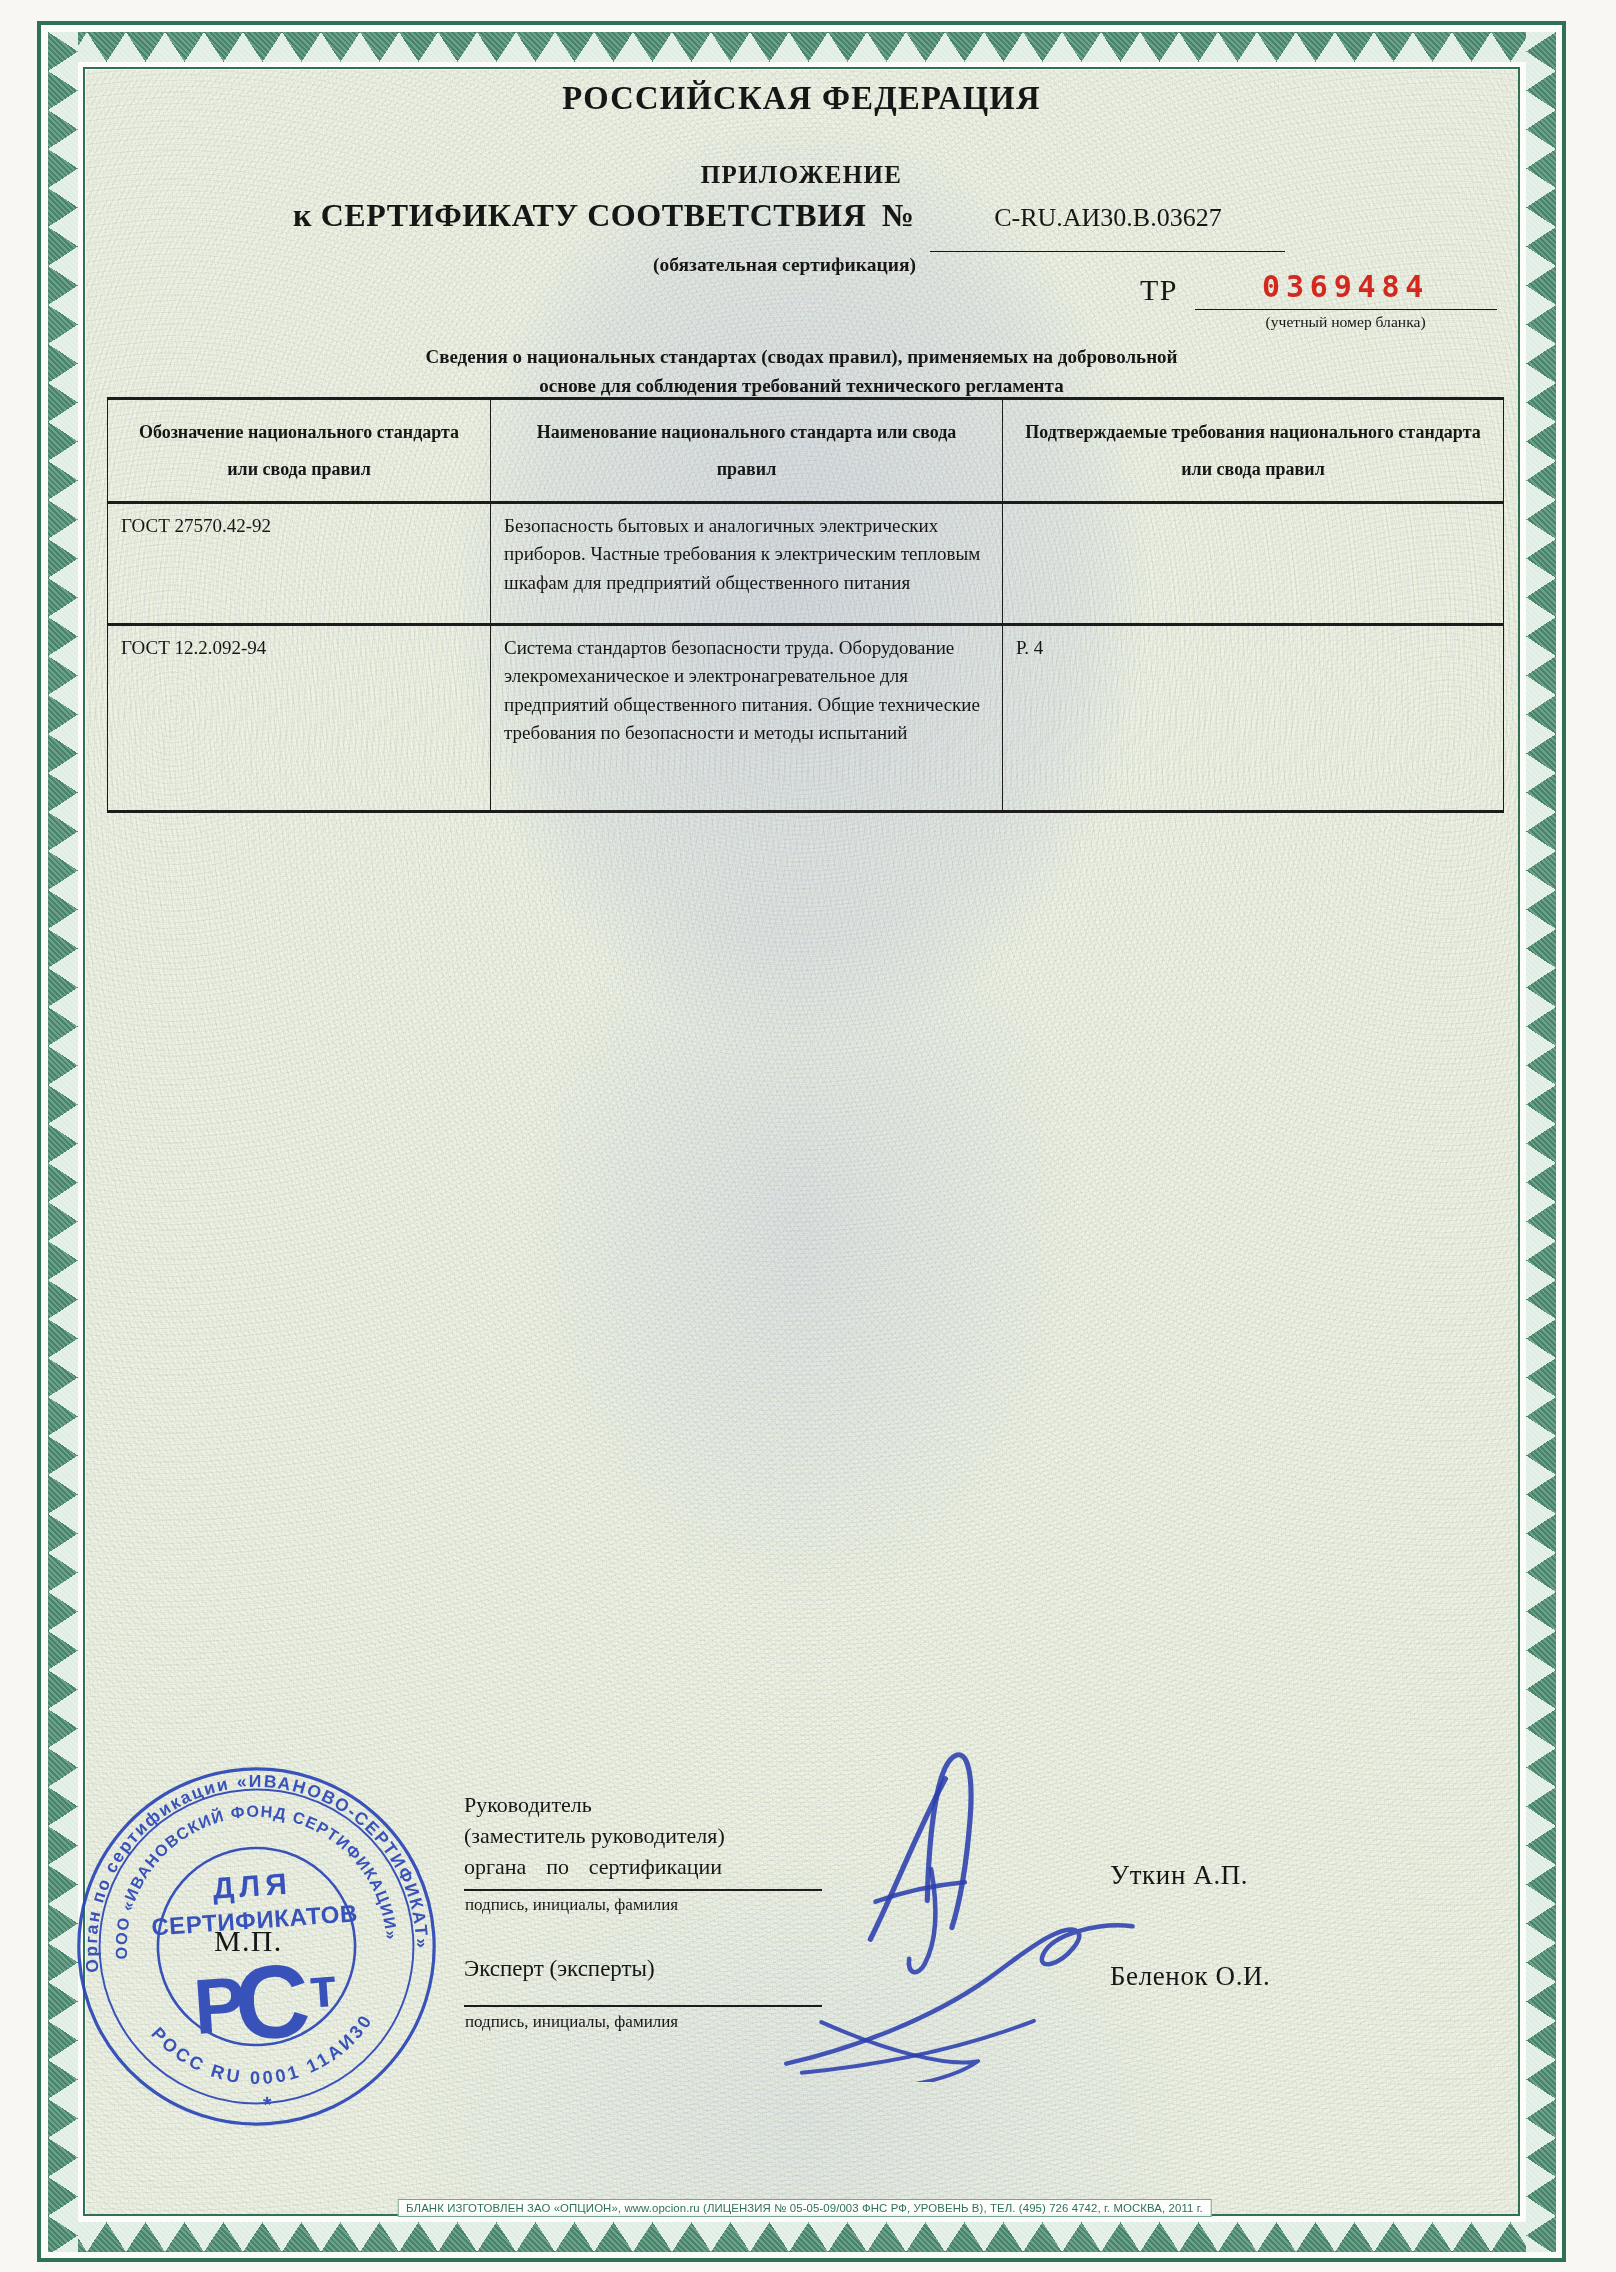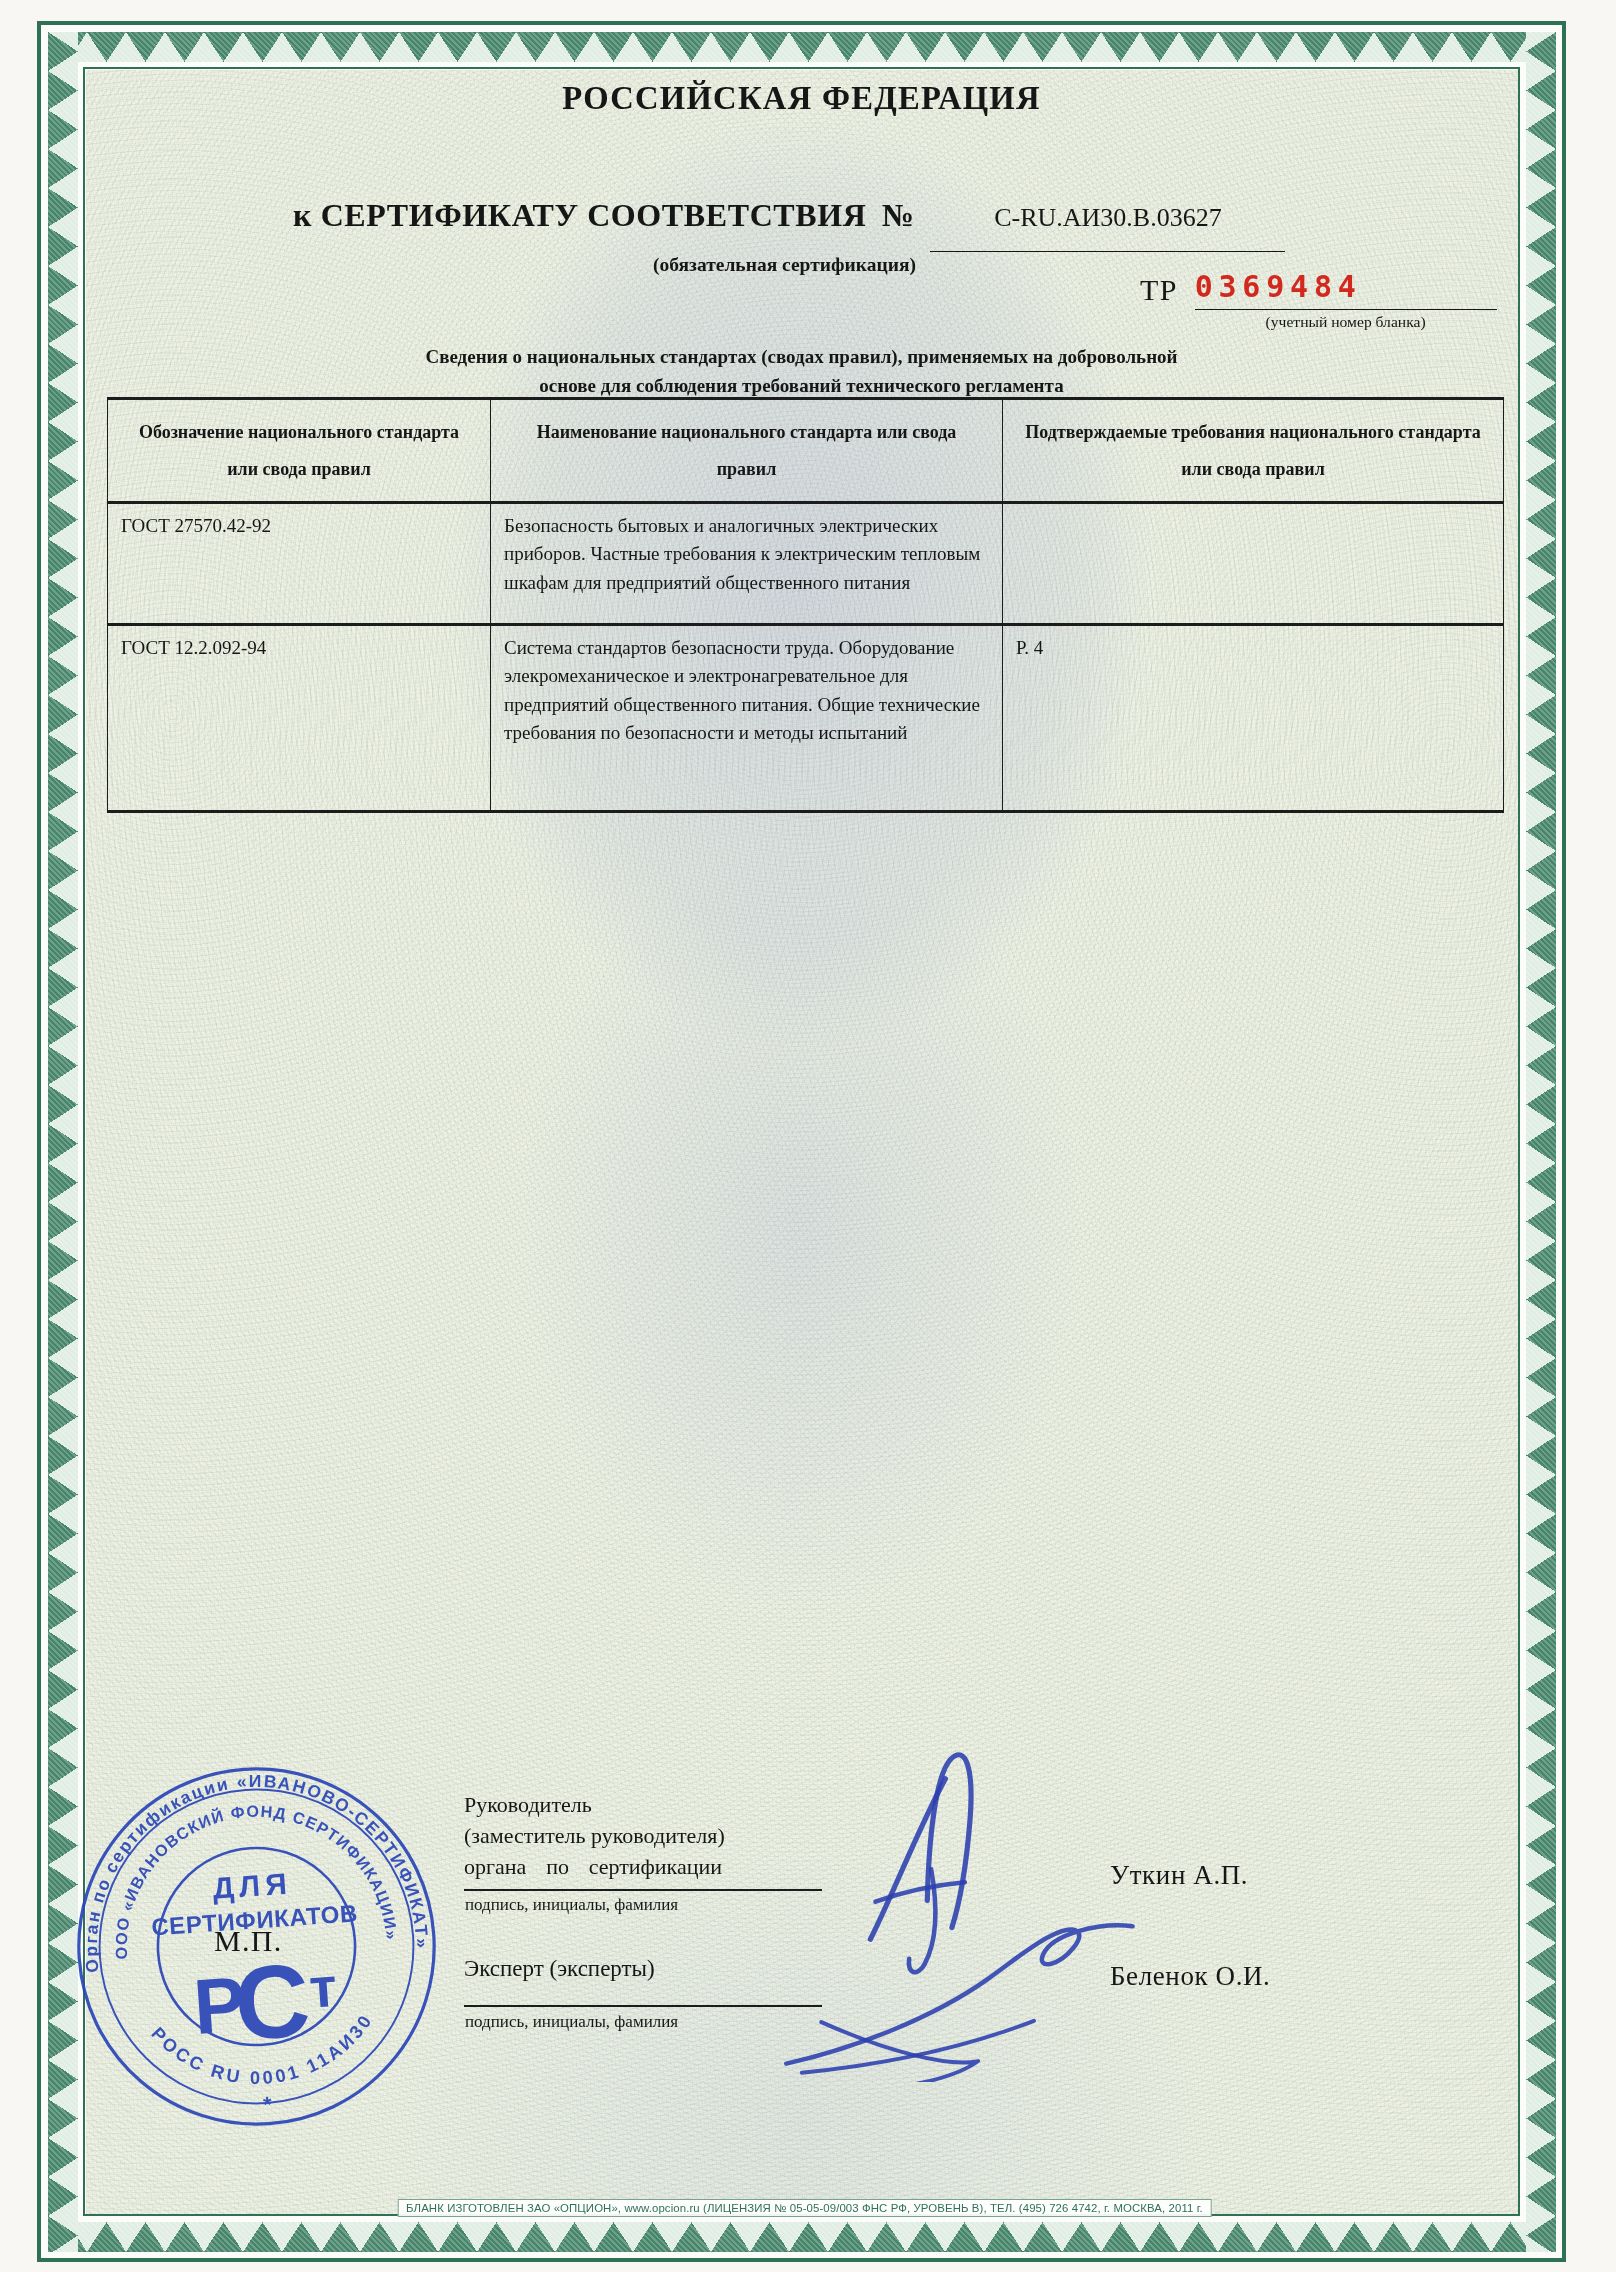--- a/index.html
+++ b/index.html
@@ -74,21 +74,21 @@
     align-items:baseline; gap:15.6px; white-space:nowrap; }
   .cert-prefix, .numero { font-size:32px; font-weight:bold; letter-spacing:0.6px; }
   .cert-number { display:inline-block; width:355px; text-align:center;
     font-size:26px; border-bottom:1.9px solid #161616; padding-bottom:18px; }
   .cert-kind { position:absolute; left:67px; width:1435px; top:254px;
     text-align:center; font-size:19.5px; font-weight:bold; }
   .tr-row { position:absolute; left:1140px; top:269px; display:flex; gap:17px; }
   .tr-label { font-size:30px; font-weight:normal; padding-top:3.9px; letter-spacing:1.3px; }
   .tr-field { display:flex; flex-direction:column; width:302px; }
   .blank-number { font-family:"DejaVu Sans Mono",monospace; font-weight:bold;
-    font-size:30px; letter-spacing:5.8px; color:#d3281e; text-align:left;
+    font-size:30px; letter-spacing:5.8px; color:#d3281e; text-align:center;
     border-bottom:1.9px solid #161616; padding-bottom:5.2px; }
   .blank-caption { font-size:15.6px; text-align:center; padding-top:3.2px; }
   .intro { top:342px; font-size:19px; font-weight:bold; line-height:29px; }
 
   
   .std-table { position:absolute; left:107px; top:397px; width:1396px;
     border-collapse:collapse; table-layout:fixed; z-index:2; }
   .std-table th, .std-table td { border:1.9px solid #1c1c1c; }
   .std-table thead tr { height:104px; }
   .std-table th { font-size:18px; font-weight:bold; line-height:37px;
@@ -150,20 +150,21 @@
     <div class="band band-top"></div>
     <div class="band band-bottom"></div>
     <div class="band band-left"></div>
     <div class="band band-right"></div>
     <div class="inner-line"></div>
   </div>
 
   <div class="content-bg"></div>
 
   <div class="centered country-title">РОССИЙСКАЯ ФЕДЕРАЦИЯ</div>
+  <div class="centered doc-type">ПРИЛОЖЕНИЕ</div>
 
   <div class="cert-line">
     <span class="cert-prefix">к СЕРТИФИКАТУ СООТВЕТСТВИЯ</span>
     <span class="numero">№</span>
     <span class="cert-number">C-RU.АИ30.В.03627</span>
   </div>
 
   <div class="cert-kind">(обязательная сертификация)</div>
 
   <div class="tr-row">

